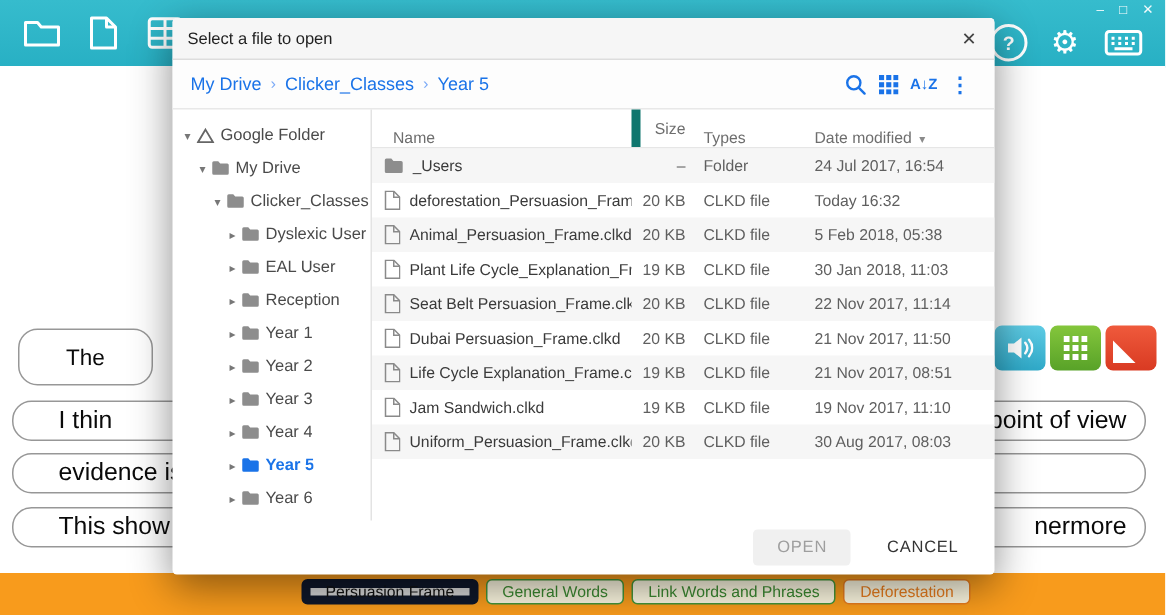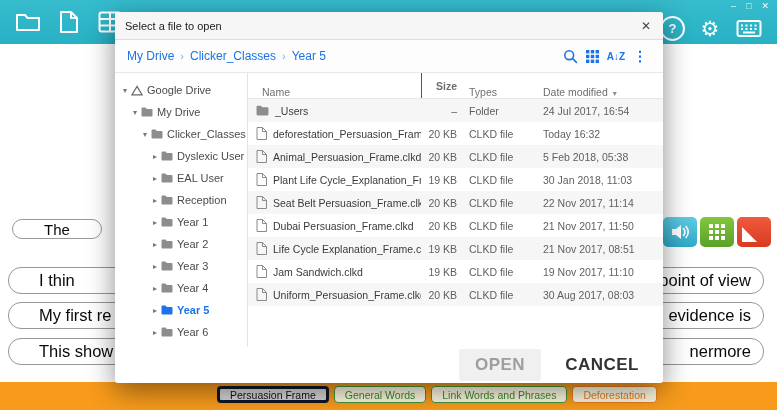--- a/index.html
+++ b/index.html
@@ -15,40 +15,40 @@
   .help-circle{width:21px;height:21px;border:2px solid #fff;border-radius:50%;color:#fff;
                font-size:13px;font-weight:bold;display:flex;align-items:center;justify-content:center;}
   .gear{color:#fff;font-size:21px;line-height:1;}
   .winctl{position:absolute;right:8px;top:1px;display:flex;gap:10px;color:#fff;font-size:9px;opacity:.95;}
   .winctl span{cursor:pointer;}
 
   
   .doc{position:absolute;left:0;top:44px;width:777px;height:338px;background:#fff;}
   .wcell{background:#fff;border:1px solid #979797;border-radius:13px;color:#0a0a0a;
          display:flex;align-items:center;box-sizing:border-box;cursor:pointer;}
-  .the-cell{position:absolute;left:12px;top:175px;width:90px;height:20px;justify-content:center;font-size:15px;}
+  .the-cell{position:absolute;left:12px;top:175px;width:90px;height:38px;justify-content:center;font-size:15px;}
   .wrow{position:absolute;left:8px;width:756px;height:27px;font-size:16.5px;
         justify-content:space-between;padding:0 12px 0 30px;}
   .wrow.r0{top:223px}.wrow.r1{top:258px}.wrow.r2{top:294px}
 
   .actions{position:absolute;left:663px;top:173px;display:flex;gap:3px;}
   .abtn{width:34px;height:30px;border-radius:5px;display:flex;align-items:center;justify-content:center;
         position:relative;cursor:pointer;}
   .abtn.speak{background:linear-gradient(#5ecbe4,#2fa9c8);}
   .abtn.grid{background:linear-gradient(#84c63c,#58a228);}
   .abtn.red{background:linear-gradient(#ef5a3c,#d93a22);overflow:hidden;}
   .red-shape{position:absolute;left:5px;bottom:5px;width:0;height:0;
              border-bottom:15px solid #fff;border-right:15px solid transparent;}
 
   
   .bottombar{position:absolute;left:0;bottom:0;width:777px;height:28px;background:var(--orange,#f89b1c);}
   .tabs{position:absolute;left:201px;top:4px;display:flex;gap:5px;}
   .tab{height:17px;padding:0 10px;border-radius:4px;font-size:10.5px;display:flex;align-items:center;
        box-sizing:border-box;cursor:pointer;white-space:nowrap;}
-  .tab.active{background:#d6d6d6;border:3px solid #0f172a;color:#111;margin-left:16px;}
+  .tab.active{background:#d6d6d6;border:6px solid #0f172a;color:#111;}
   .tab.green{background:#fdf8e1;border:1px solid var(--green,#45973b);color:#3c8a31;}
   .tab.orangetab{background:#fdf8e1;border:1px solid var(--tab-orange,#e87d1e);color:var(--tab-orange,#e87d1e);}
 
   
   .dialog{position:absolute;left:115px;top:12px;width:548px;height:371px;background:#fff;border-radius:3px;
           box-shadow:0 8px 28px rgba(0,0,0,.45);display:flex;flex-direction:column;overflow:hidden;}
   .dlg-title{height:27px;flex:0 0 27px;background:#f6f6f6;border-bottom:1px solid #ddd;
              display:flex;align-items:center;padding:0 10px;font-size:11px;color:#222;}
   .dlg-title .t{flex:1;}
   .dlg-close{color:#444;font-size:12px;cursor:pointer;padding:0 2px;}
@@ -73,30 +73,30 @@
   .titem.sel .tlabel{color:var(--blue,#1a73e8);font-weight:bold;}
   .titem.sel .ficon path{fill:var(--blue,#1a73e8);}
 
   .list{flex:1;display:flex;flex-direction:column;min-width:0;}
   .lhead{height:25px;flex:0 0 25px;display:flex;align-items:flex-end;font-size:10.5px;color:#6e6e6e;
          border-bottom:1px solid #e6e6e6;}
   .lhead .h-name{flex:1;padding-left:14px;cursor:pointer;}
   .col-size{width:36px;flex:0 0 36px;text-align:right;}
   .col-types{width:64px;flex:0 0 64px;padding-left:12px;}
   .col-date{width:120px;flex:0 0 120px;padding-left:10px;}
-  .lhead .col-size{border-left:1px solid #0f766e;height:100%;display:flex;align-items:center;justify-content:flex-end;box-sizing:border-box;cursor:pointer;font-weight:bold;}
+  .lhead .col-size{border-left:6px solid #0f766e;height:100%;display:flex;align-items:center;justify-content:flex-end;box-sizing:border-box;cursor:pointer;}
   .lhead .col-types,.lhead .col-date{cursor:pointer;}
   .caret{color:#8a8a8a;font-size:8px;margin-left:5px;}
   .lrow{height:23px;flex:0 0 23px;display:flex;align-items:center;font-size:10.5px;color:#5f5f5f;cursor:pointer;}
   .lrow:nth-of-type(even){background:#f6f6f6;}
   .c-name{flex:1;display:flex;align-items:center;padding-left:8px;min-width:0;color:#3a3a3a;}
   .c-name svg{flex:0 0 auto;margin-right:6px;}
   .c-name span{white-space:nowrap;overflow:hidden;}
   .dlg-footer{height:36px;flex:0 0 36px;display:flex;align-items:center;justify-content:flex-end;gap:14px;padding:0 14px;}
-  .btn{font-size:17px;font-weight:bold;letter-spacing:.5px;border-radius:3px;cursor:pointer;}
+  .btn{font-size:11px;font-weight:normal;letter-spacing:.5px;border-radius:3px;cursor:pointer;}
   .btn-open{background:#f0f0f0;color:#9e9e9e;padding:6px 16px;}
   .btn-cancel{color:#333;padding:6px 10px;}
 </style>
 </head>
 <body>
 
 <div id="screen">
 
   <div class="topbar">
     <div class="tb-left">
@@ -163,21 +163,20 @@
       <div class="abtn red">
         <span class="red-shape"></span>
       </div>
     </div>
 
     <div class="wcell wrow r0">
       <span>I thin</span>
       <span>my point of view</span>
     </div>
     <div class="wcell wrow r1">
-      <span>My first re</span>
       <span>evidence is</span>
     </div>
     <div class="wcell wrow r2">
       <span>This show</span>
       <span>nermore</span>
     </div>
   </div>
 
   <div class="bottombar">
     <div class="tabs">
@@ -226,21 +225,21 @@
     </div>
 
     <div class="dlg-body">
 
       <div class="tree">
         <div class="titem ind0">
           <span class="chev">▾</span>
           <svg width="12" height="11" viewBox="0 0 12 11">
               <path d="M6 1.4L11 9.8H1z" fill="none" stroke="#666" stroke-width="1.2"></path>
             </svg>
-          <span class="tlabel">Google Drive</span>
+          <span class="tlabel">Google Folder</span>
         </div>
         <div class="titem ind1">
           <span class="chev">▾</span>
           <svg class="ficon" width="12" height="10" viewBox="0 0 12 10">
               <path d="M.5 1.5Q.5.5 1.5.5H4.5L5.8 2H10.5Q11.5 2 11.5 3V8.5Q11.5 9.5 10.5 9.5H1.5Q.5 9.5.5 8.5Z"></path>
             </svg>
           <span class="tlabel">My Drive</span>
         </div>
         <div class="titem ind2">
           <span class="chev">▾</span>

